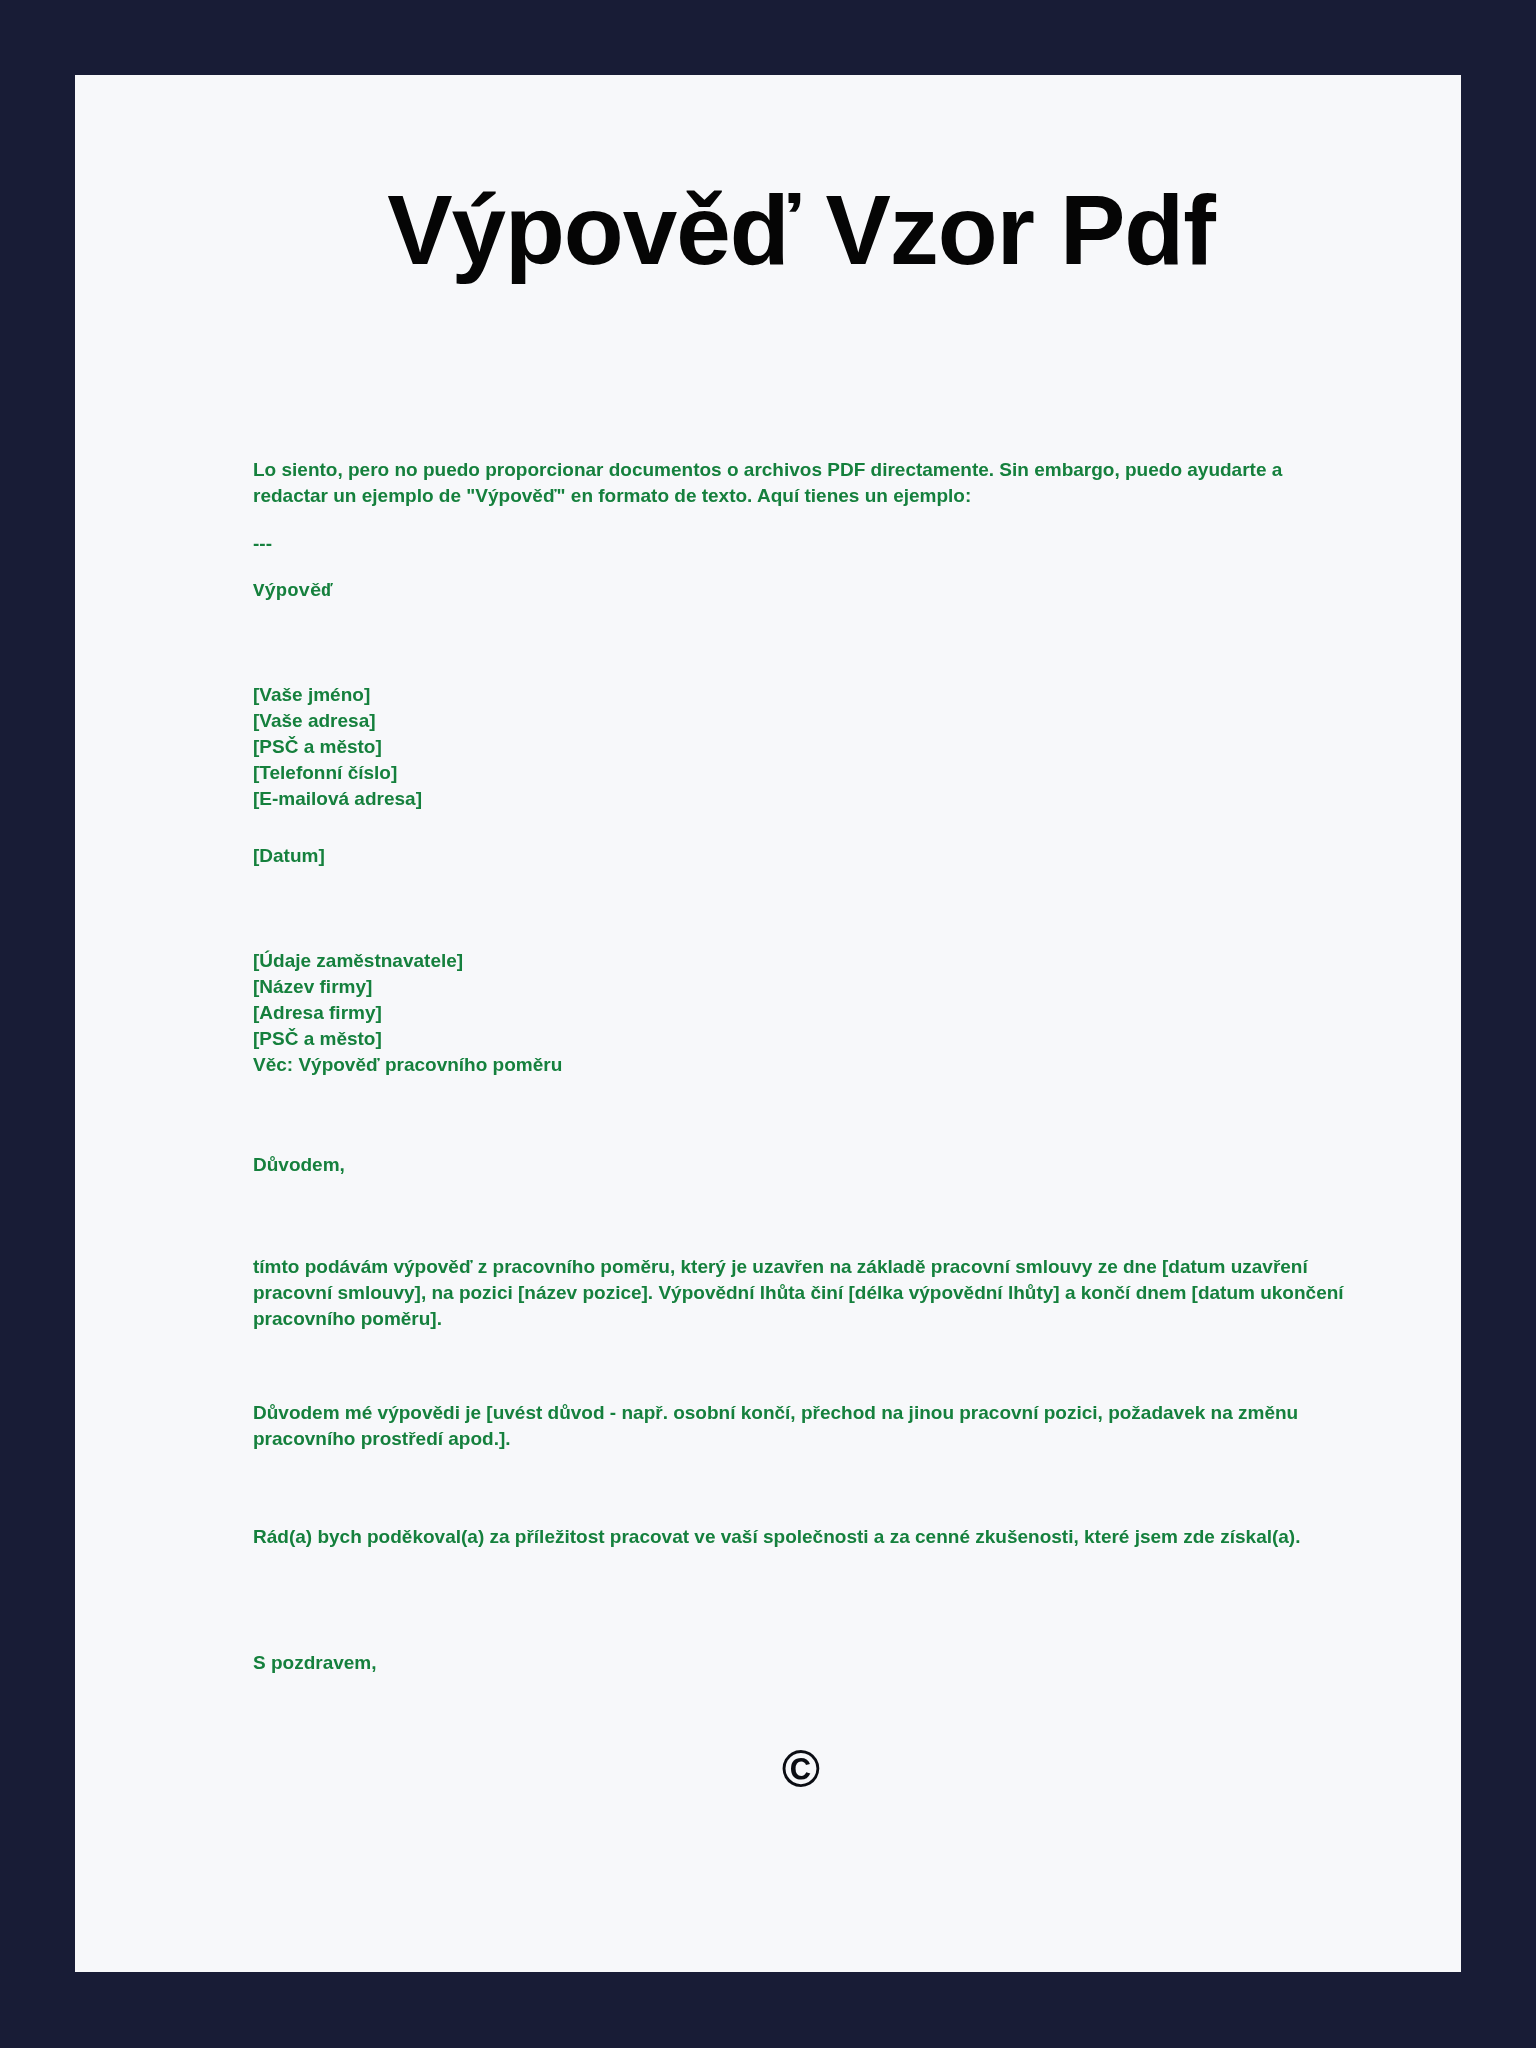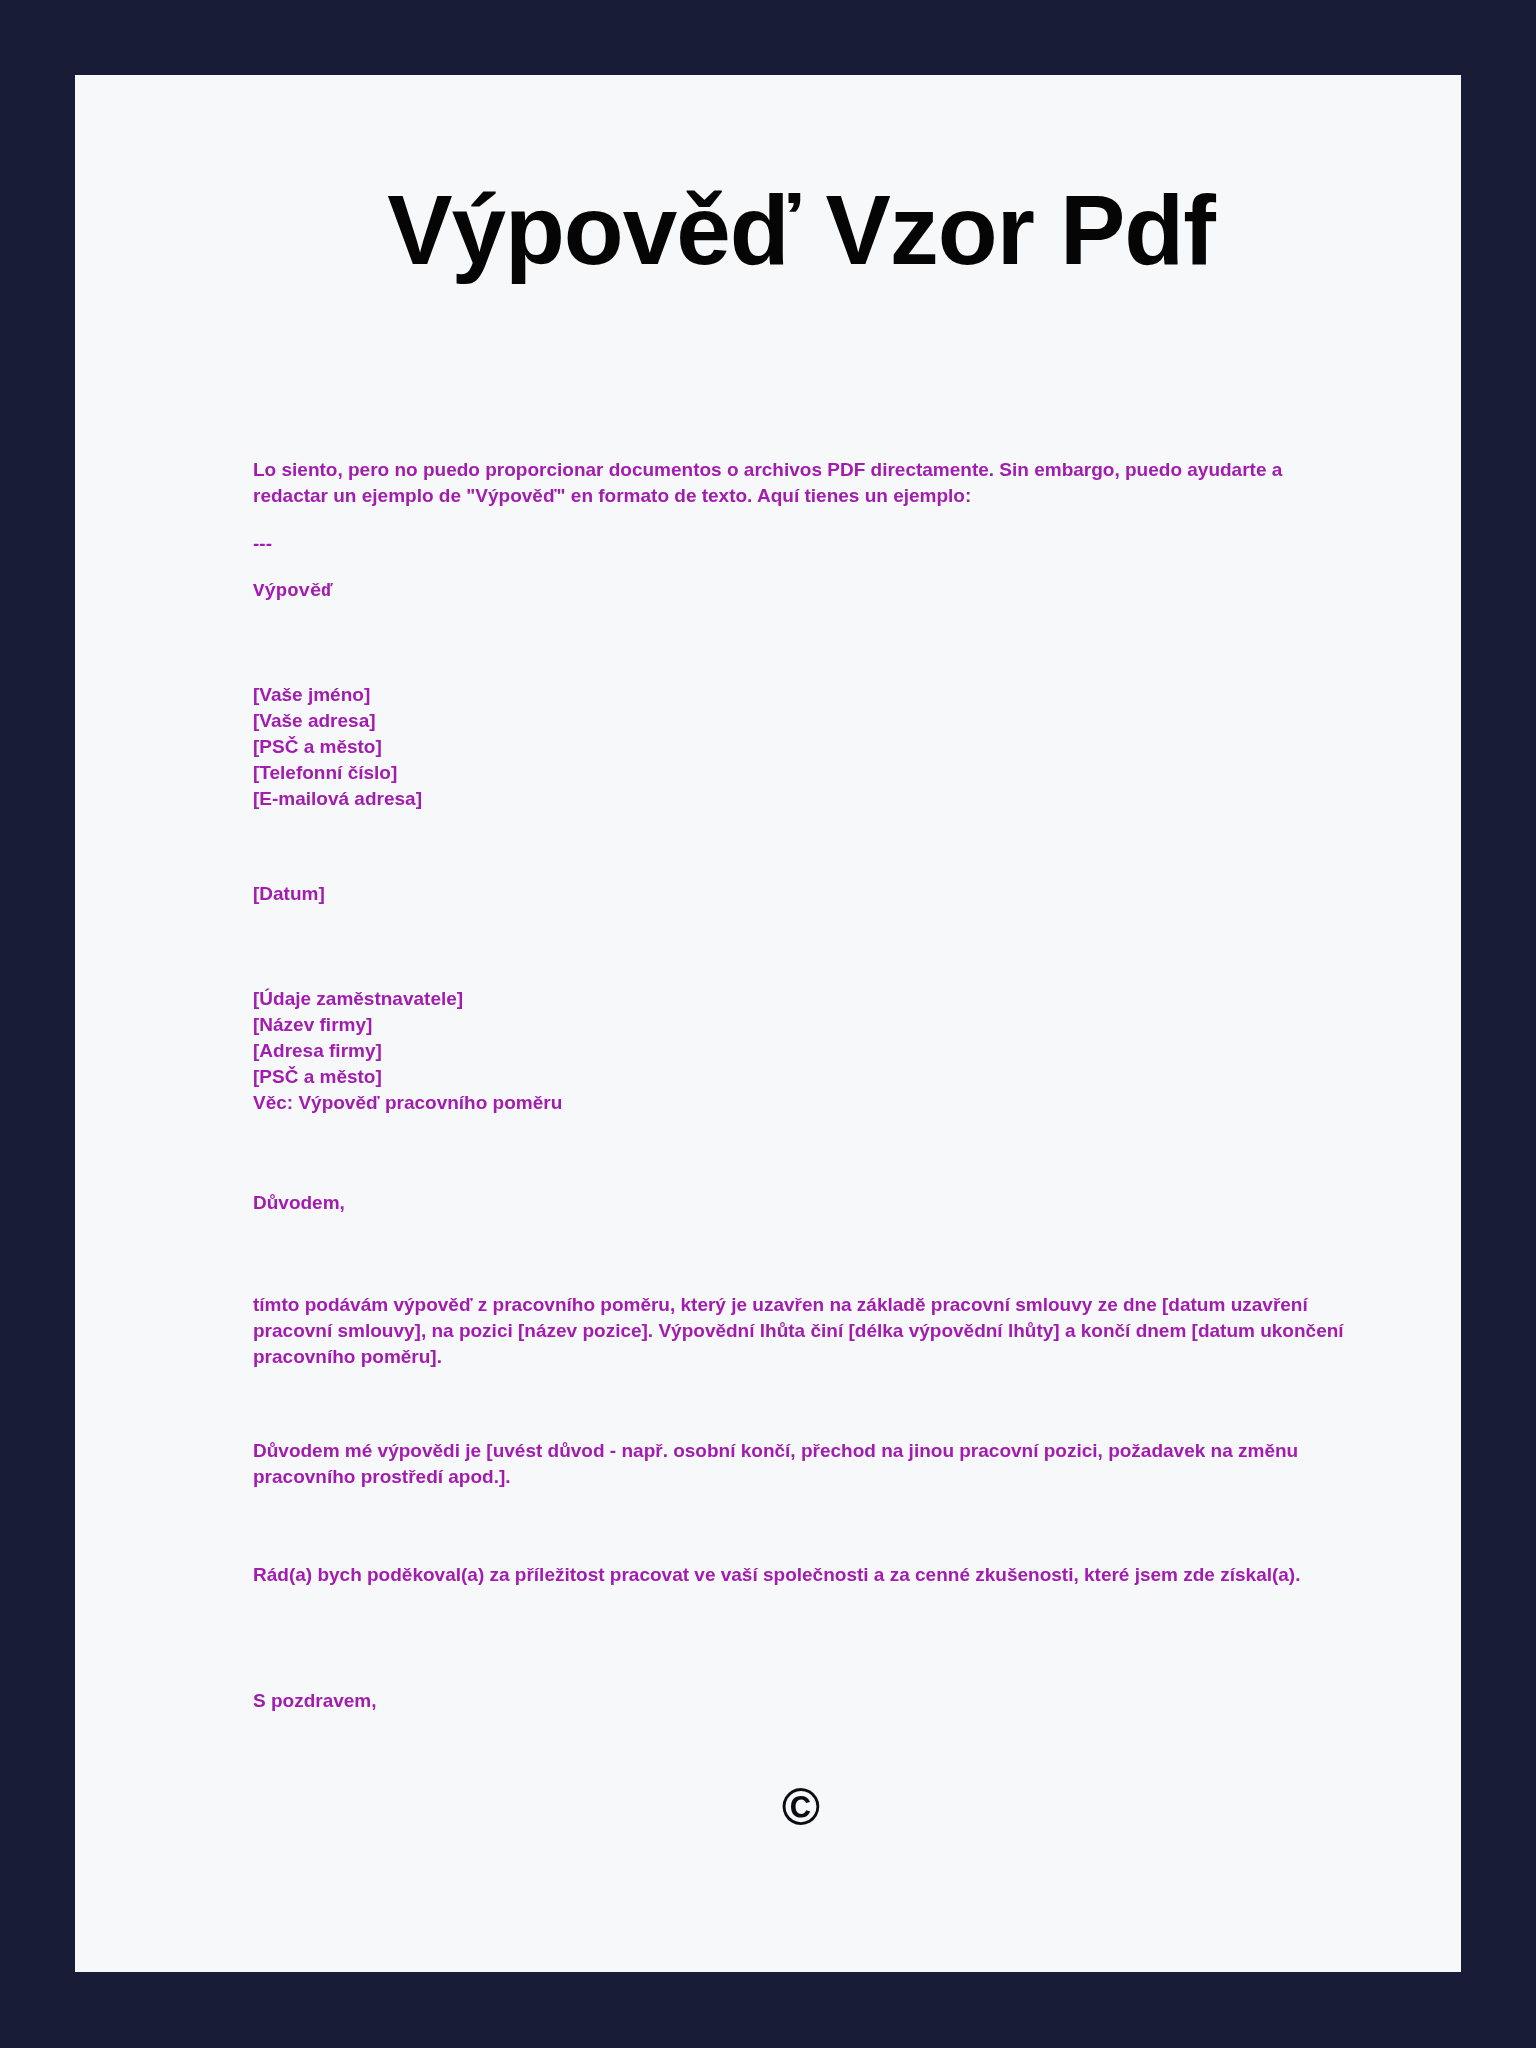--- a/index.html
+++ b/index.html
@@ -32,28 +32,28 @@
     letter-spacing: -1px;
     text-align: center;
     color: #050505;
     white-space: nowrap;
   }
   .para {
     margin: 0;
     font-size: 19px;
     line-height: 26px;
     font-weight: bold;
-    color: #a21caf;
+    color: #15803d;
     white-space: pre-line; 
   }
   .mt-intro      { margin-top: 174px; }
   .mt-separator  { margin-top: 22px; }
   .mt-heading    { margin-top: 21px; font-family: Liberation Mono, monospace; }
   .mt-sender     { margin-top: 78px; }
-  .mt-date       { margin-top: 69px; }
+  .mt-date       { margin-top: 31px; }
   .mt-employer   { margin-top: 79px; }
   .mt-subject    { }
   .mt-salutation { margin-top: 74px; }
   .mt-body1      { margin-top: 76px; }
   .mt-body2      { margin-top: 68px; }
   .mt-body3      { margin-top: 72px; }
   .mt-closing    { margin-top: 100px; }
   .footer-mark {
     margin-top: 67px;
     text-align: center;

